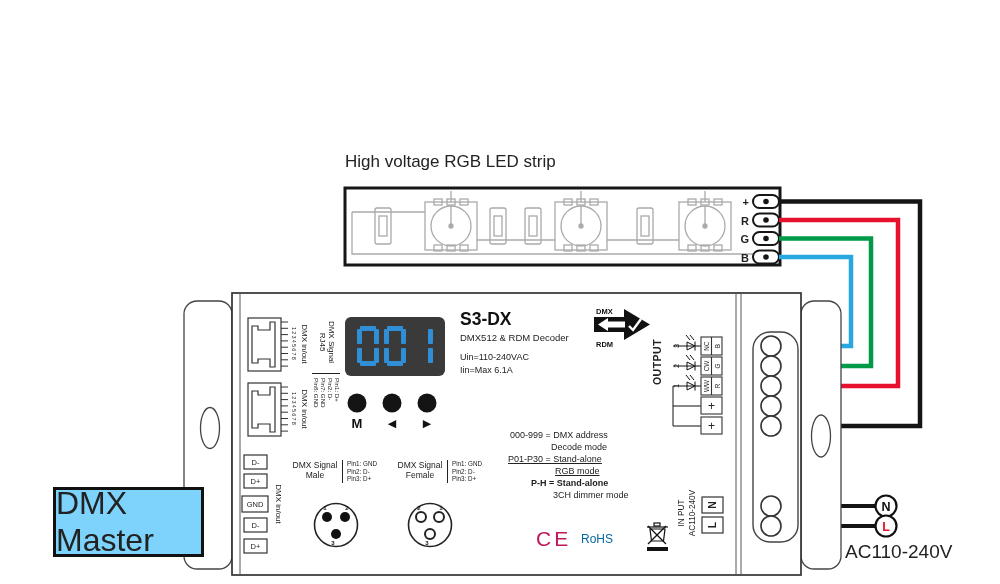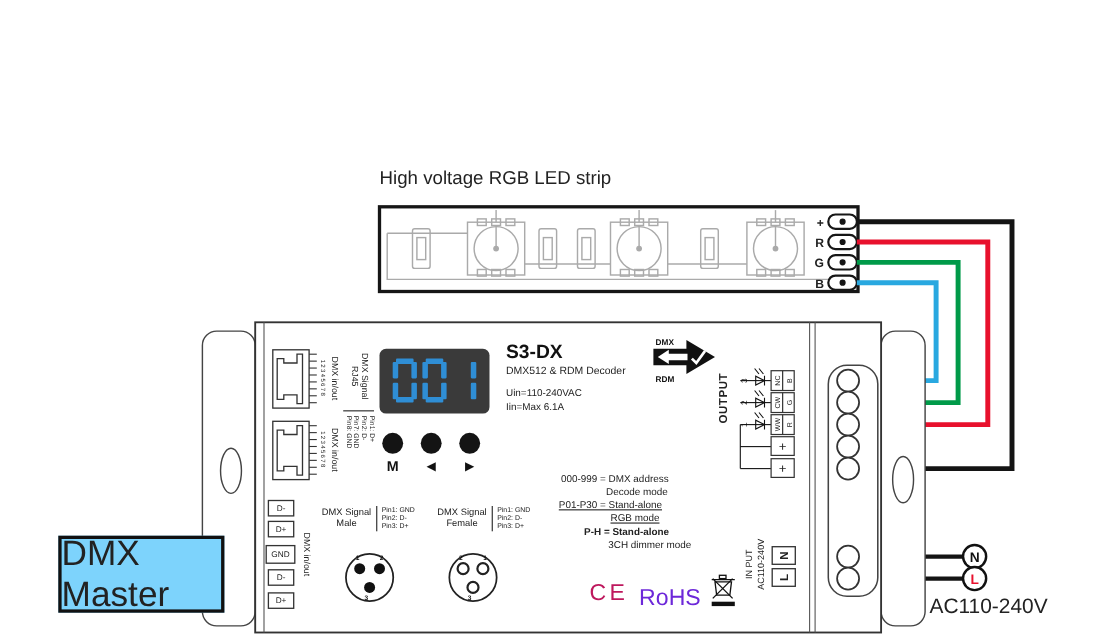--- a/index.html
+++ b/index.html
@@ -32,21 +32,21 @@
   
   #rj45-signal{left:269px;top:358px;width:114px;height:30px;transform:rotate(90deg);
                display:flex;align-items:center;gap:5px;}
   #rj45-signal .sig{width:52px;text-align:center;font-size:8px;line-height:8.6px;color:#222;}
   #rj45-signal .pinmap{border-left:1.2px solid #222;padding-left:4px;font-size:6.2px;line-height:6.8px;color:#222;white-space:nowrap;}
   
   .xlr-title{width:56px;text-align:center;font-size:8.5px;line-height:9.5px;color:#222;}
   .xlr-pins{border-left:1.2px solid #222;padding-left:4px;font-size:6.3px;line-height:7.6px;color:#222;white-space:nowrap;}
   
   #ce-mark{left:536px;top:527px;font-size:21px;font-weight:500;letter-spacing:3px;color:#be185d;}
-  #rohs-label{left:581px;top:532px;font-size:21px;color:#6d28d9;}
+  #rohs-label{left:581px;top:532px;font-size:12px;color:#0369a1;}
   #ac-voltage{left:845px;top:541px;font-size:19px;color:#222;}
   #dmx-master{left:21px;top:487px;width:151px;height:70px;border:3.2px solid #111;
               display:flex;align-items:center;justify-content:center;font-size:32px;color:#222;background:#7dd3fc;box-sizing:border-box;margin-left:32px;}
 </style>
 </head>
 <body>
 
 <div id="stage">
 
   <div class="abs" id="strip-heading">High voltage RGB LED strip</div>

